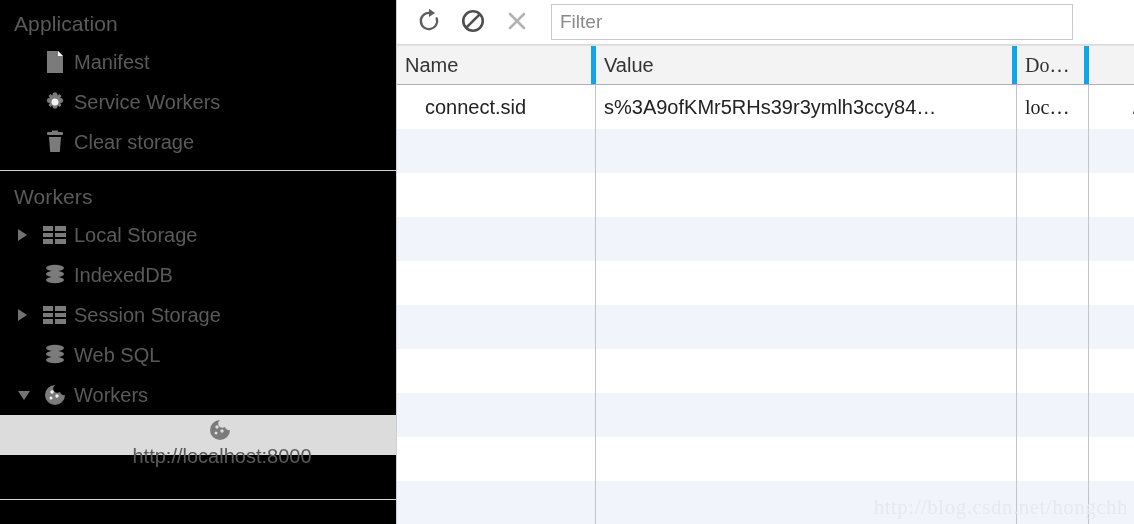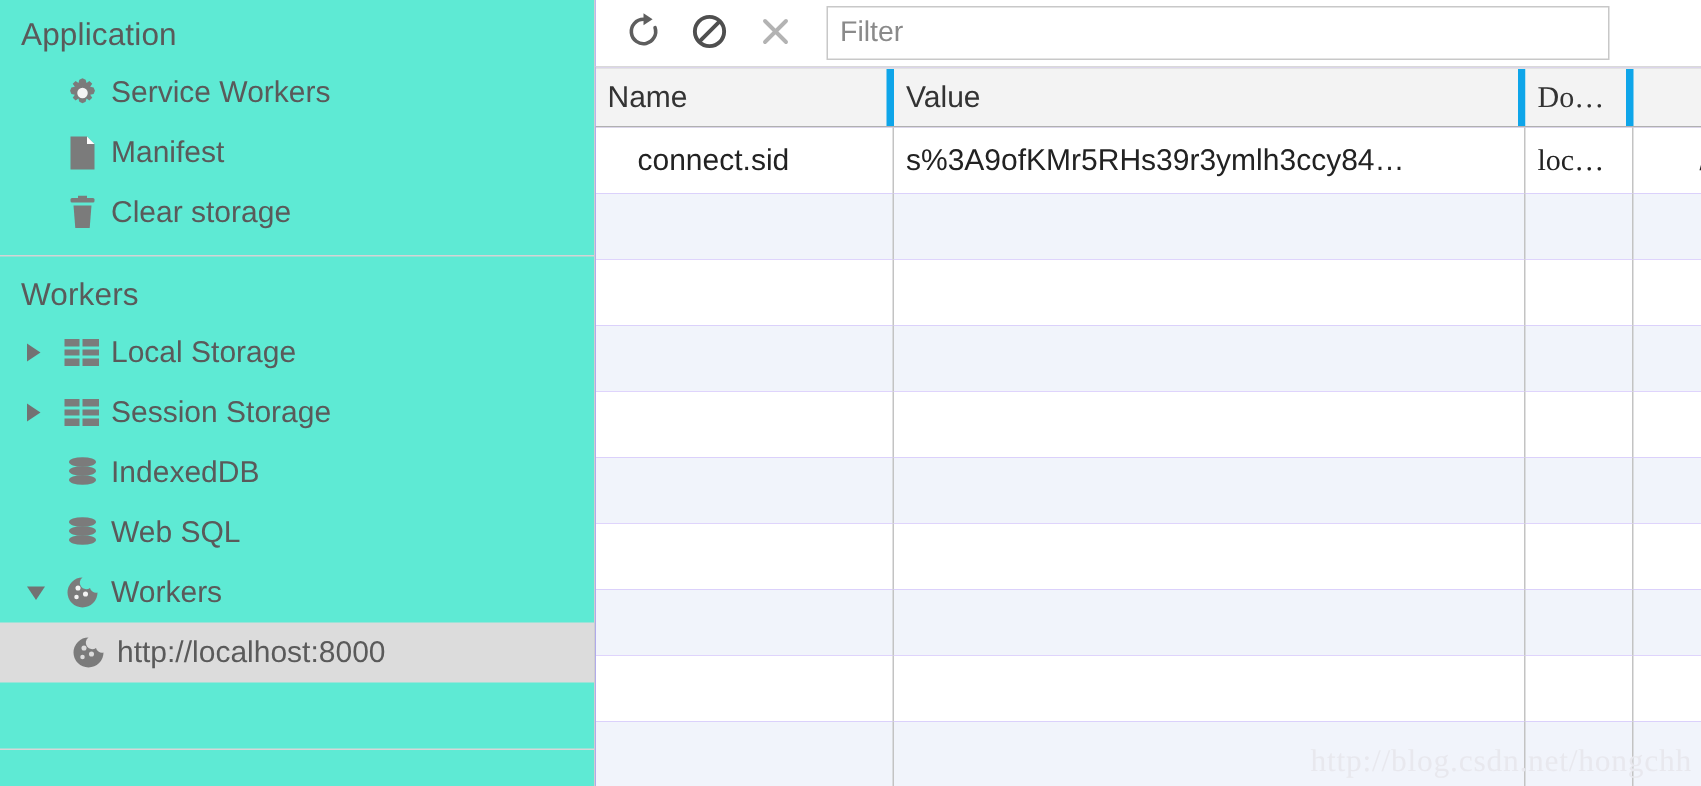--- a/index.html
+++ b/index.html
@@ -17,21 +17,21 @@
     width: 1134px;
     height: 524px;
     display: flex;
   }
 
   
   #sidebar {
     position: relative;
     width: 397px;
     height: 524px;
-    background: #5eead4;
+    background: #000000;
     border-right: 1px solid #cfcfcf;
     flex: 0 0 397px;
     overflow: hidden;
   }
 
   .panel-title {
     font-size: 21px;
     color: #5a5a5a;
     padding: 12px 0 6px 14px;
     letter-spacing: 0.1px;
@@ -40,21 +40,21 @@
   .tree-item {
     display: flex;
     align-items: center;
     height: 40px;
     padding-left: 14px;
     font-size: 20px;
     color: #5a5a5a;
     white-space: nowrap;
   }
   .tree-item.indent1 { padding-left: 18px; }
-  .tree-item.indent2 { padding-left: 44px; }
+  .tree-item.indent2 { padding-left: 44px; flex-direction: column; }
   .tree-item.selected { background: #dcdcdc; }
 
   .twisty {
     width: 22px;
     flex: 0 0 22px;
     display: flex;
     align-items: center;
     justify-content: flex-start;
   }
   .twisty.spacer { }
@@ -91,21 +91,21 @@
     bottom: 24px;
     height: 1px;
     background: #d7d7d7;
   }
 
   
   #main {
     position: relative;
     width: 737px;
     height: 524px;
-    background: #8b5cf6;
+    background: #b91c1c;
     flex: 0 0 737px;
     overflow: hidden;
   }
 
   #toolbar {
     position: relative;
     height: 45px;
     background: #ffffff;
     display: flex;
     align-items: center;
@@ -201,37 +201,37 @@
 <div id="app">
 
   <div id="sidebar">
 
     <div>
       <div class="panel-title">Application</div>
 
       <div class="tree-item indent1">
         <span class="twisty spacer"></span>
         <span class="tree-icon">
+          <svg width="20" height="24" viewBox="0 0 20 24">
+            <path d="M2 1 h11 l5 5 v17 h-16 z" fill="#7b7b7b"></path>
+            <path d="M13 1 v5 h5 z" fill="#ffffff"></path>
+          </svg>
+        </span>
+        <span class="tree-label">Manifest</span>
+      </div>
+
+      <div class="tree-item indent1">
+        <span class="twisty spacer"></span>
+        <span class="tree-icon">
           <svg width="24" height="24" viewBox="0 0 24 24">
             <path fill="#7b7b7b" d="M12 2.2l2.1.9.6 2.3 1.9-1.4 1.9 1.9-1.4 1.9 2.3.6.9 2.1-.9 2.1-2.3.6 1.4 1.9-1.9 1.9-1.9-1.4-.6 2.3-2.1.9-2.1-.9-.6-2.3-1.9 1.4-1.9-1.9 1.4-1.9-2.3-.6-.9-2.1.9-2.1 2.3-.6-1.4-1.9 1.9-1.9 1.9 1.4.6-2.3z"></path>
             <circle cx="12" cy="12" r="3.5" fill="#f3f3f3"></circle>
           </svg>
         </span>
         <span class="tree-label">Service Workers</span>
-      </div>
-
-      <div class="tree-item indent1">
-        <span class="twisty spacer"></span>
-        <span class="tree-icon">
-          <svg width="20" height="24" viewBox="0 0 20 24">
-            <path d="M2 1 h11 l5 5 v17 h-16 z" fill="#7b7b7b"></path>
-            <path d="M13 1 v5 h5 z" fill="#ffffff"></path>
-          </svg>
-        </span>
-        <span class="tree-label">Manifest</span>
       </div>
 
       <div class="tree-item indent1">
         <span class="twisty spacer"></span>
         <span class="tree-icon">
           <svg width="22" height="24" viewBox="0 0 22 24">
             <rect x="3" y="2" width="16" height="3" rx="1" fill="#7b7b7b"></rect>
             <rect x="8" y="0.5" width="6" height="2" fill="#7b7b7b"></rect>
             <path d="M5 7 h12 l-1.2 15 h-9.6 z" fill="#7b7b7b"></path>
           </svg>
@@ -256,20 +256,32 @@
             <rect x="1" y="8" width="10" height="4" fill="#7b7b7b"></rect>
             <rect x="13" y="8" width="11" height="4" fill="#7b7b7b"></rect>
             <rect x="1" y="14" width="10" height="5" fill="#7b7b7b"></rect>
             <rect x="13" y="14" width="11" height="5" fill="#7b7b7b"></rect>
           </svg>
         </span>
         <span class="tree-label">Local Storage</span>
       </div>
 
       <div class="tree-item indent1">
+        <span class="twisty spacer"></span>
+        <span class="tree-icon">
+          <svg width="24" height="22" viewBox="0 0 24 22">
+            <ellipse cx="12" cy="4" rx="9" ry="3.2" fill="#7b7b7b"></ellipse>
+            <ellipse cx="12" cy="10" rx="9" ry="3.2" fill="#7b7b7b"></ellipse>
+            <ellipse cx="12" cy="16" rx="9" ry="3.2" fill="#7b7b7b"></ellipse>
+          </svg>
+        </span>
+        <span class="tree-label">IndexedDB</span>
+      </div>
+
+      <div class="tree-item indent1">
         <span class="twisty">
             <span class="tri-right"></span>
           </span>
         <span class="tree-icon">
           <svg width="26" height="20" viewBox="0 0 26 20">
             <rect x="1" y="1" width="10" height="5" fill="#7b7b7b"></rect>
             <rect x="13" y="1" width="11" height="5" fill="#7b7b7b"></rect>
             <rect x="1" y="8" width="10" height="4" fill="#7b7b7b"></rect>
             <rect x="13" y="8" width="11" height="4" fill="#7b7b7b"></rect>
             <rect x="1" y="14" width="10" height="5" fill="#7b7b7b"></rect>
@@ -281,32 +293,20 @@
 
       <div class="tree-item indent1">
         <span class="twisty spacer"></span>
         <span class="tree-icon">
           <svg width="24" height="22" viewBox="0 0 24 22">
             <ellipse cx="12" cy="4" rx="9" ry="3.2" fill="#7b7b7b"></ellipse>
             <ellipse cx="12" cy="10" rx="9" ry="3.2" fill="#7b7b7b"></ellipse>
             <ellipse cx="12" cy="16" rx="9" ry="3.2" fill="#7b7b7b"></ellipse>
           </svg>
         </span>
-        <span class="tree-label">IndexedDB</span>
-      </div>
-
-      <div class="tree-item indent1">
-        <span class="twisty spacer"></span>
-        <span class="tree-icon">
-          <svg width="24" height="22" viewBox="0 0 24 22">
-            <ellipse cx="12" cy="4" rx="9" ry="3.2" fill="#7b7b7b"></ellipse>
-            <ellipse cx="12" cy="10" rx="9" ry="3.2" fill="#7b7b7b"></ellipse>
-            <ellipse cx="12" cy="16" rx="9" ry="3.2" fill="#7b7b7b"></ellipse>
-          </svg>
-        </span>
         <span class="tree-label">Web SQL</span>
       </div>
 
       <div class="tree-item indent1">
         <span class="twisty">
             <span class="tri-down"></span>
           </span>
         <span class="tree-icon">
           <svg width="24" height="24" viewBox="0 0 24 24">
             <path fill="#7b7b7b" d="M12 2a10 10 0 1 0 10 10 4 4 0 0 1-5-3 4 4 0 0 1-5-7z"></path>

